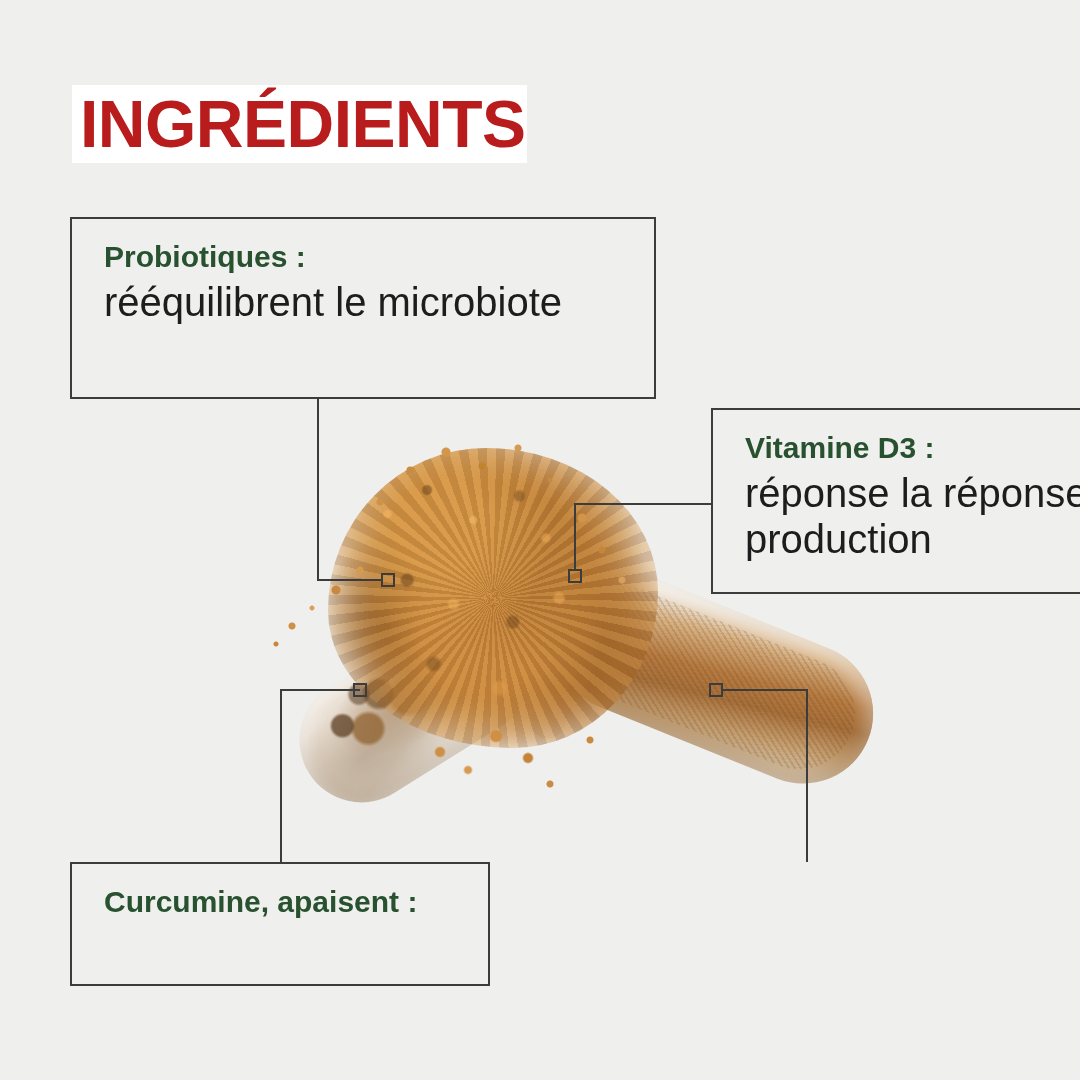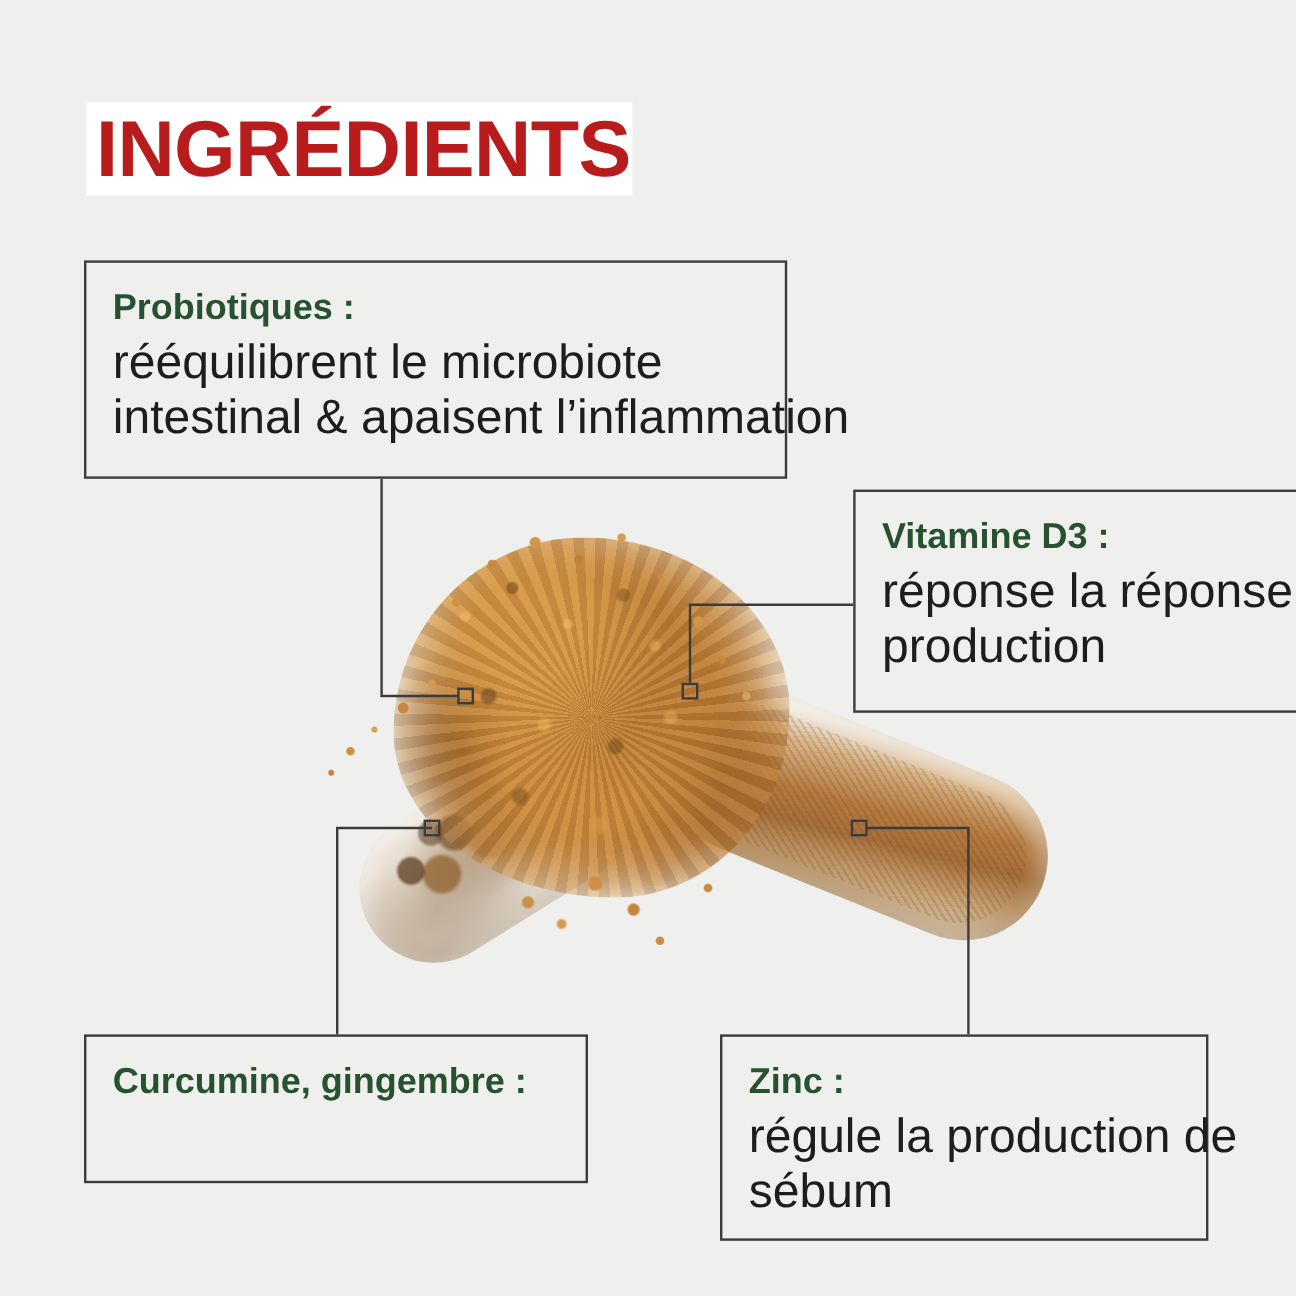--- a/index.html
+++ b/index.html
@@ -203,21 +203,21 @@
       radial-gradient(circle at 300px 344px, #c98c42 0 3px, rgba(201,140,66,0) 4px),
       radial-gradient(circle at 190px 312px, #cc9148 0 4px, rgba(204,145,72,0) 6px),
       radial-gradient(circle at 340px 300px, #c9893e 0 3px, rgba(201,137,62,0) 4px);
   }
 
   
   .callout {
     position: absolute;
     border: 2px solid #3c3c3c;
     background: transparent;
-    padding: 16px 20px 18px 22px;
+    padding: 16px 20px 18px 32px;
   }
   .callout .head {
     color: #27512f;
     font-weight: 700;
     font-size: 30px;
     line-height: 44px;
     white-space: nowrap;
   }
   .callout .line {
     color: #1d1d1d;
@@ -272,32 +272,26 @@
     <path class="conn" d="M360,690 L281,690 L281,862"></path>
     <rect class="conn-node" x="354" y="684" width="12" height="12"></rect>
 
     <path class="conn" d="M722,690 L807,690 L807,862"></path>
     <rect class="conn-node" x="710" y="684" width="12" height="12"></rect>
   </svg>
 
   <div class="callout" id="box-probiotiques">
     <div class="head">Probiotiques :</div>
     <div class="line">rééquilibrent le microbiote</div>
-    <div class="line">intestinal &amp; apaisent l’inflammation</div>
   </div>
 
   <div class="callout" id="box-vitamine">
     <div class="head">Vitamine D3 :</div>
     <div class="line">réponse la réponse</div>
     <div class="line">production</div>
   </div>
 
   <div class="callout" id="box-curcumine">
-    <div class="head">Curcumine, gingembre :</div>
-  </div>
-
-  <div class="callout" id="box-zinc">
-    <div class="head">Zinc :</div>
-    <div class="line">régule la production de</div>
-    <div class="line">sébum</div>
-  </div>
+    <div class="head">Curcumine, apaisent :</div>
+  </div>
+
 
 </div>
 
 </body></html>

